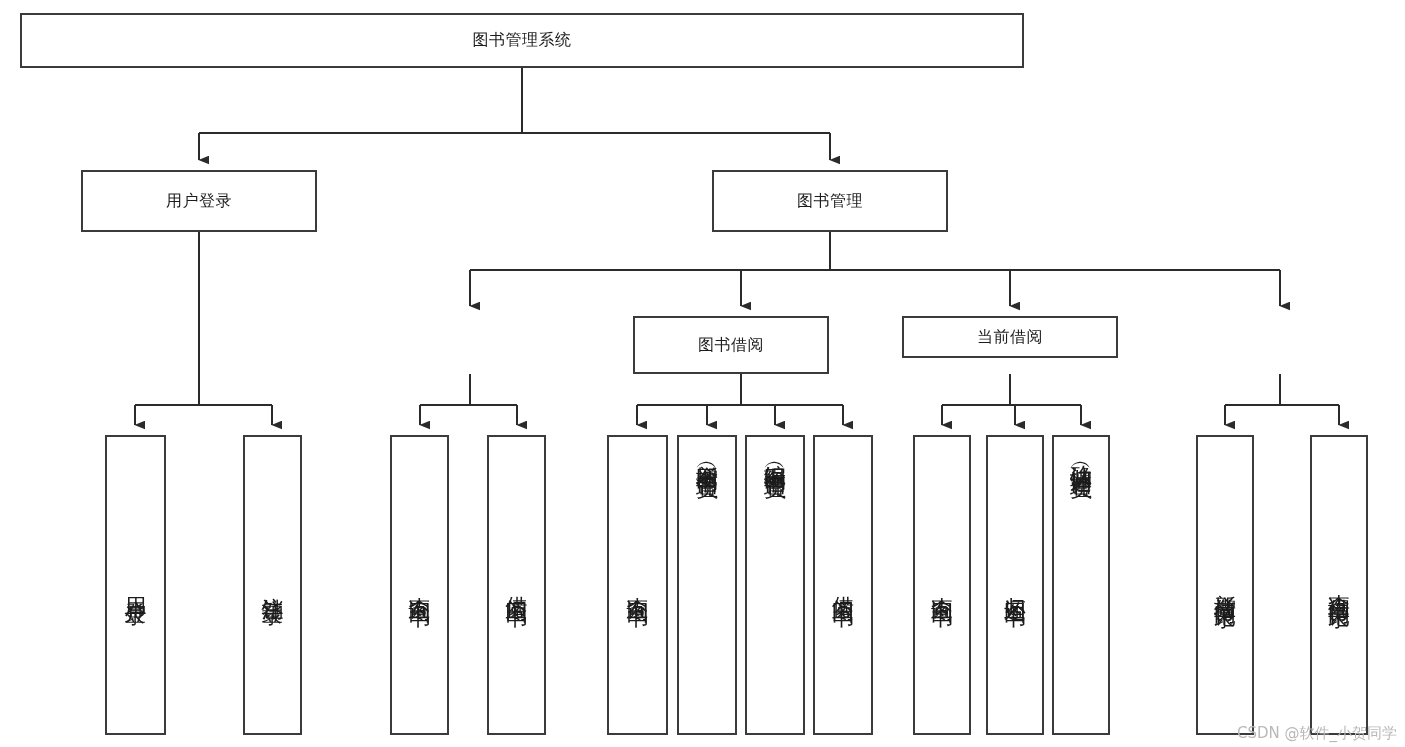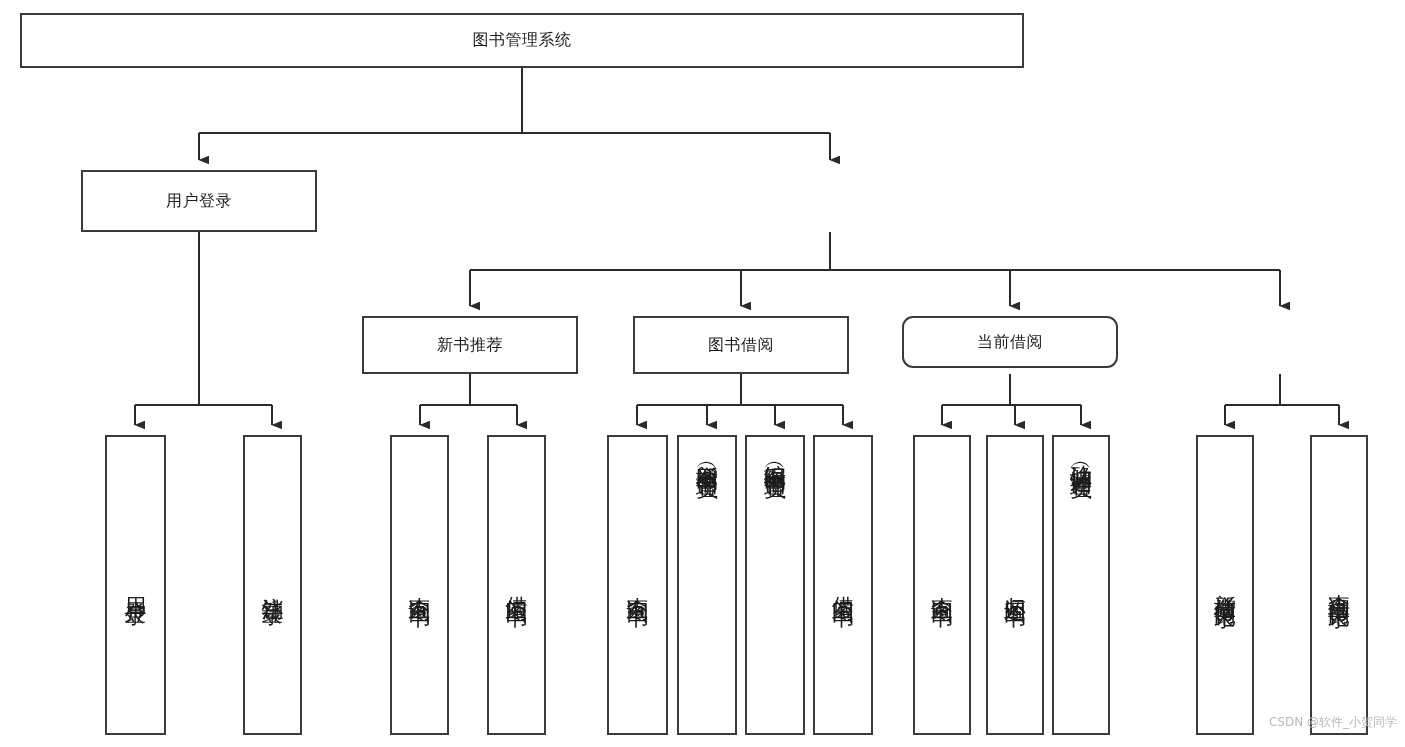--- a/index.html
+++ b/index.html
@@ -71,23 +71,23 @@
     margin: 0 auto;
   }
   .node-leaf.tall-text .node-label { letter-spacing: 2px; }
   
   .node-leaf.center-v { align-items: center; padding-top: 0; }
 
   
   #watermark {
     position: absolute;
     right: 8px;
-    bottom: 16px;
+    bottom: 4px;
     z-index: 5;
-    font-size: 12px;
+    font-size: 15px;
     color: #b9b9b9;
     white-space: nowrap;
     font-family: "DejaVu Sans", "Liberation Sans", sans-serif;
   }
 </style>
 </head>
 <body>
 
 <div id="diagram-root">
 
@@ -146,30 +146,30 @@
   </svg>
 
   <div class="node node-root node-h" style="left:20px; top:13px; width:1004px; height:55px;">
     <span class="node-label">图书管理系统</span>
   </div>
 
   <div class="node node-h" style="left:81px; top:170px; width:236px; height:62px;">
     <span class="node-label">用户登录</span>
   </div>
 
-
-  <div class="node node-h" style="left:362px; top:316px; width:216px; height:58px;">
-    <span class="node-label">新书推荐</span>
-  </div>
-
-  <div class="node node-h" style="left:633px; top:316px; width:216px; height:58px;">
+  <div class="node node-h" style="left:712px; top:170px; width:236px; height:62px;">
+    <span class="node-label">图书管理</span>
+  </div>
+
+
+  <div class="node node-h" style="left:633px; top:316px; width:196px; height:58px;">
     <span class="node-label">图书借阅</span>
   </div>
 
-  <div class="node node-h" style="left:902px; top:316px; width:216px; height:52px;border-radius:11px;">
+  <div class="node node-h" style="left:902px; top:316px; width:216px; height:42px;">
     <span class="node-label">当前借阅</span>
   </div>
 
 
   <div class="node node-leaf center-v" style="left:105px; top:435px; width:61px; height:300px;">
     <span class="node-label">用户登录</span>
   </div>
 
   <div class="node node-leaf center-v" style="left:243px; top:435px; width:59px; height:300px;">
     <span class="node-label">注销登录</span>

